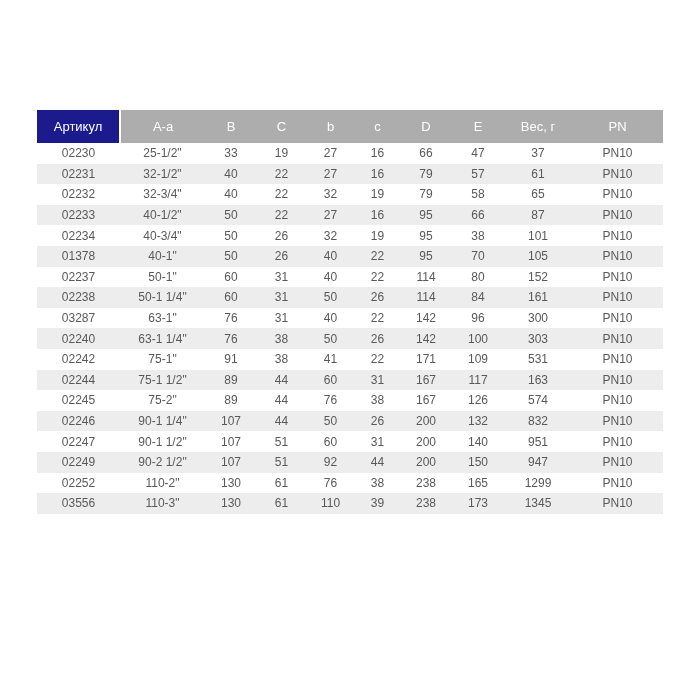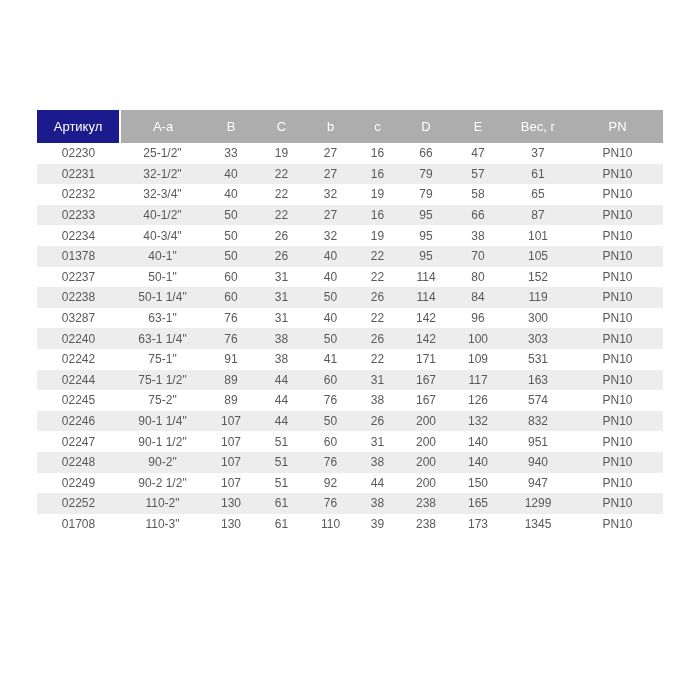--- a/index.html
+++ b/index.html
@@ -170,21 +170,21 @@
         </tr>
         <tr>
           <td>02238</td>
           <td>50-1 1/4"</td>
           <td>60</td>
           <td>31</td>
           <td>50</td>
           <td>26</td>
           <td>114</td>
           <td>84</td>
-          <td>119</td>
+          <td>161</td>
           <td>PN10</td>
         </tr>
         <tr>
           <td>03287</td>
           <td>63-1"</td>
           <td>76</td>
           <td>31</td>
           <td>40</td>
           <td>22</td>
           <td>142</td>
@@ -255,32 +255,20 @@
         <tr>
           <td>02247</td>
           <td>90-1 1/2"</td>
           <td>107</td>
           <td>51</td>
           <td>60</td>
           <td>31</td>
           <td>200</td>
           <td>140</td>
           <td>951</td>
-          <td>PN10</td>
-        </tr>
-        <tr>
-          <td>02248</td>
-          <td>90-2"</td>
-          <td>107</td>
-          <td>51</td>
-          <td>76</td>
-          <td>38</td>
-          <td>200</td>
-          <td>140</td>
-          <td>940</td>
           <td>PN10</td>
         </tr>
         <tr>
           <td>02249</td>
           <td>90-2 1/2"</td>
           <td>107</td>
           <td>51</td>
           <td>92</td>
           <td>44</td>
           <td>200</td>
@@ -294,21 +282,21 @@
           <td>130</td>
           <td>61</td>
           <td>76</td>
           <td>38</td>
           <td>238</td>
           <td>165</td>
           <td>1299</td>
           <td>PN10</td>
         </tr>
         <tr>
-          <td>01708</td>
+          <td>03556</td>
           <td>110-3"</td>
           <td>130</td>
           <td>61</td>
           <td>110</td>
           <td>39</td>
           <td>238</td>
           <td>173</td>
           <td>1345</td>
           <td>PN10</td>
         </tr>

